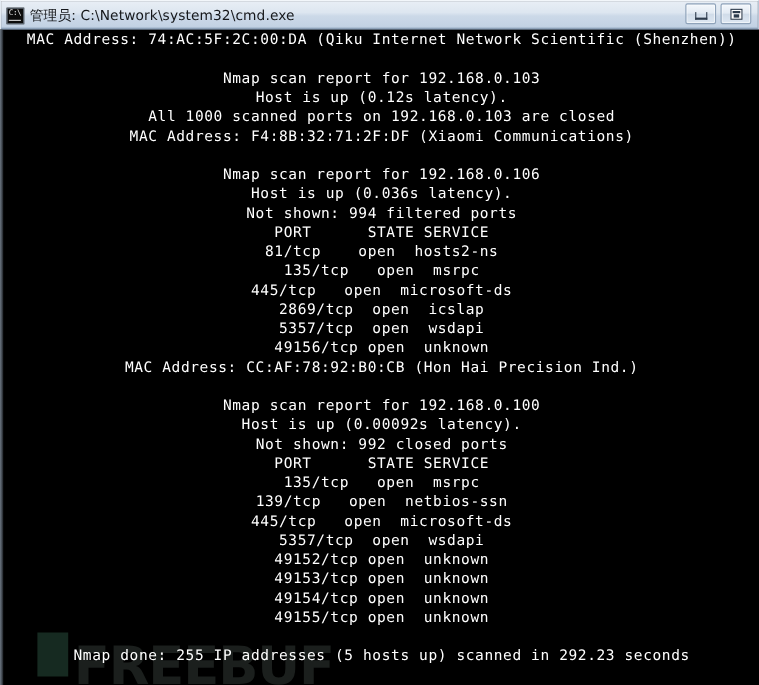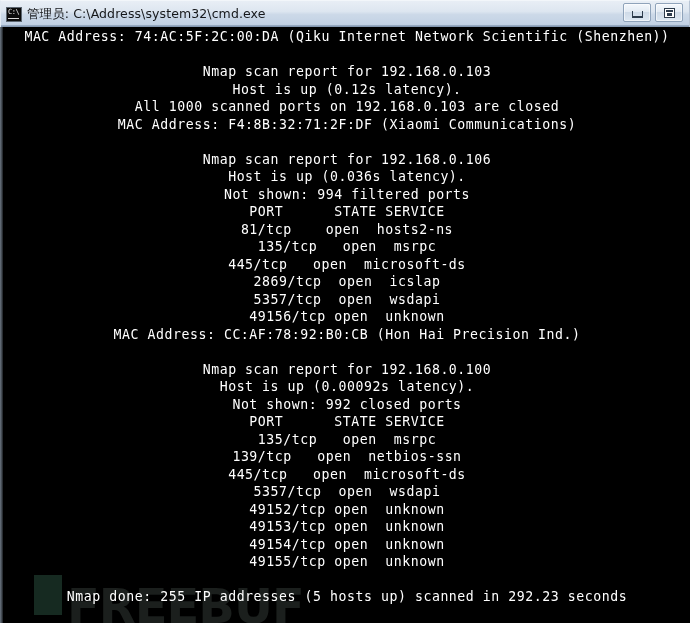--- a/index.html
+++ b/index.html
@@ -215,21 +215,21 @@
 </head>
 <body>
 
 <div class="window">
 
   <div class="titlebar">
     <div class="cmd-icon">
       <span>C:\</span>
       <i></i>
     </div>
-    <div class="title-text">管理员: C:\Address\system32\cmd.exe</div>
+    <div class="title-text">管理员: C:\Network\system32\cmd.exe</div>
 
     <div class="win-buttons">
       <div class="win-btn">
         <span class="glyph-min"></span>
       </div>
       <div class="win-btn">
         <span class="glyph-restore"></span>
       </div>
     </div>
   </div>

